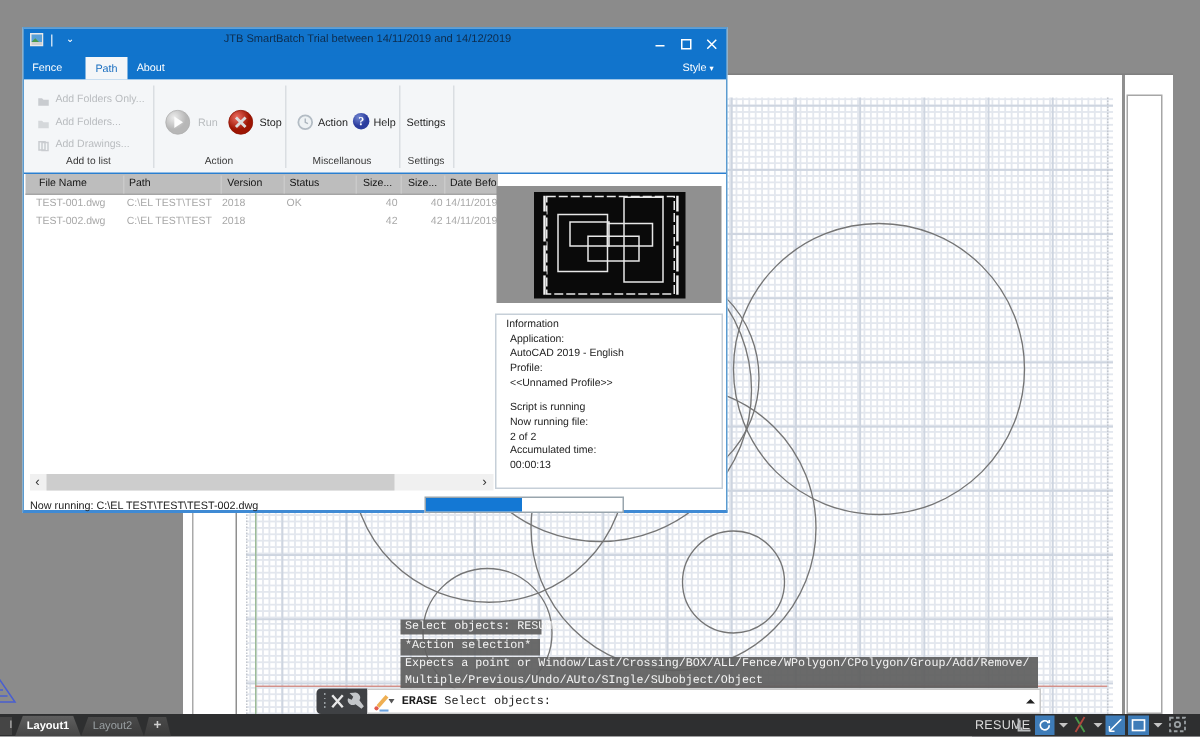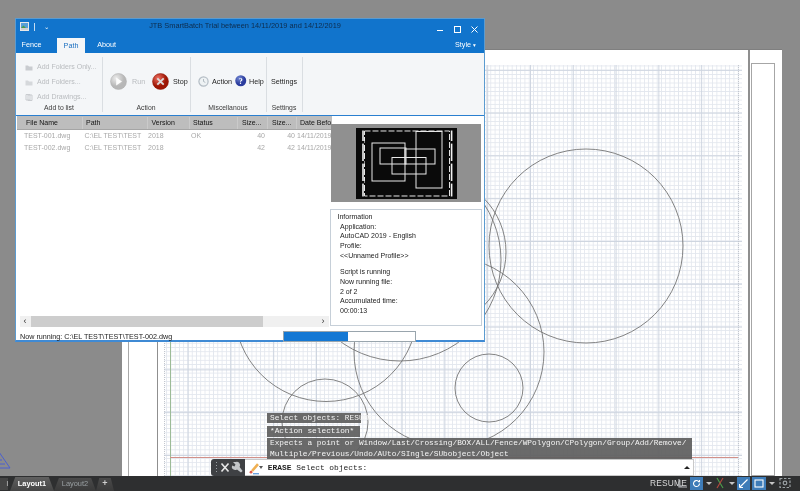--- a/index.html
+++ b/index.html
@@ -140,21 +140,21 @@
 
   <div class="abs" style="left:421px;top:10.5px;width:6px;height:1.2px;background:#fff;"></div>
   <div class="abs" style="left:437.5px;top:7px;width:5.4px;height:5.4px;border:1px solid #fff;"></div>
   <svg class="abs" style="left:454.5px;top:6.5px;" width="7" height="7" viewBox="0 0 7 7">
       <path d="M0.5 0.5 L6.5 6.5 M6.5 0.5 L0.5 6.5" stroke="#fff" stroke-width="1"></path>
     </svg>
 
   <div class="abs" style="left:0;top:18px;width:468px;height:16px;background:#1174cc;"></div>
   <div class="abs" style="left:0;top:18px;width:31px;height:16px;color:#fff;text-align:center;line-height:16px;font-size:7.2px;">Fence</div>
   <div class="abs" style="left:41px;top:19px;width:28px;height:15px;background:#f4f6f8;color:#1b6fc0;text-align:center;line-height:15px;font-size:7.2px;">Path</div>
-  <div class="abs" style="left:69px;top:18px;width:31px;height:16px;color:#fff;text-align:right;line-height:16px;font-size:7.2px;">About</div>
+  <div class="abs" style="left:69px;top:18px;width:31px;height:16px;color:#fff;text-align:center;line-height:16px;font-size:7.2px;">About</div>
   <div class="abs" style="left:439px;top:18px;height:16px;color:#fff;line-height:15px;font-size:7.2px;">Style <span style="font-size:5.5px;">▾</span></div>
 
   <div class="abs" style="left:0;top:34px;width:468px;height:61.5px;background:#f4f6f8;"></div>
   <div class="abs" style="left:0;top:95.5px;width:468px;height:1.2px;background:#2a7fd0;"></div>
 
   <div class="abs" style="left:86px;top:38px;width:1px;height:55px;background:#dadee2;"></div>
   <div class="abs" style="left:174px;top:38px;width:1px;height:55px;background:#dadee2;"></div>
   <div class="abs" style="left:250px;top:38px;width:1px;height:55px;background:#dadee2;"></div>
   <div class="abs" style="left:286px;top:38px;width:1px;height:55px;background:#dadee2;"></div>
 

